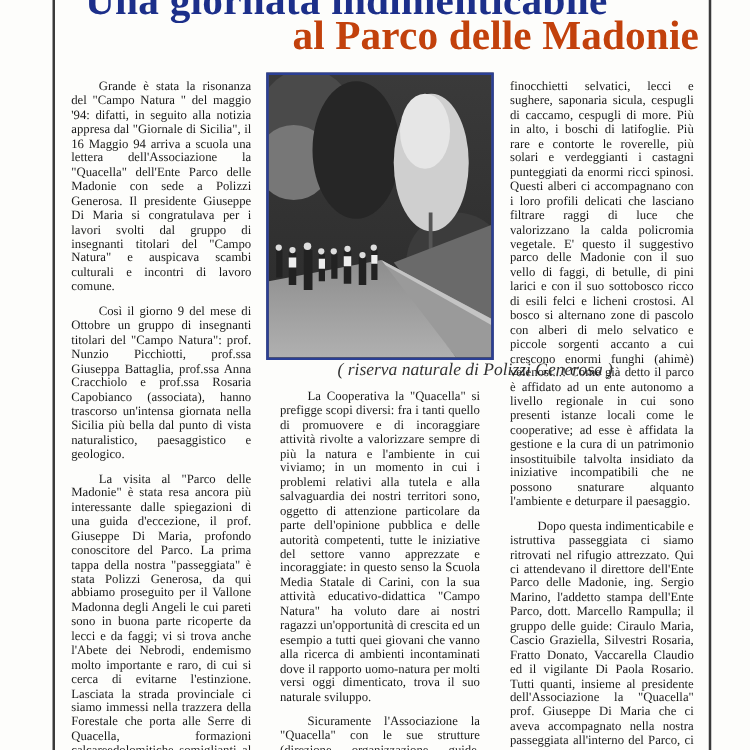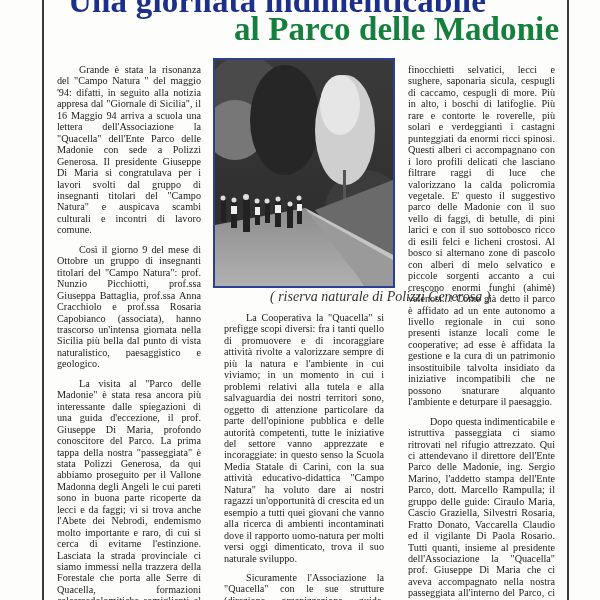--- a/index.html
+++ b/index.html
@@ -1,20 +1,20 @@
 <!DOCTYPE html>
 <html><head>
 <meta charset="utf-8">
 <style>
   html, body { margin:0; padding:0; }
   body { width:600px; height:600px; overflow:hidden; background:#fdfdfb; position:relative; font-family:"Liberation Serif","DejaVu Serif",serif; color:#1a1a1a; }
   .border-left { position:absolute; left:42px; top:0; width:2px; height:600px; background:#3a3a3a; }
   .border-right { position:absolute; left:567px; top:0; width:2px; height:600px; background:#3a3a3a; }
   .title1 { position:absolute; left:0; top:-17px; width:600px; text-align:left; padding-left:68px; box-sizing:border-box; font-weight:bold; font-size:33px; color:#1c2f8a; white-space:nowrap; letter-spacing:0.2px; }
-  .title2 { position:absolute; left:234px; top:11px; font-weight:bold; font-size:33px; color:#15803d; white-space:nowrap; letter-spacing:0.1px; }
+  .title2 { position:absolute; left:234px; top:11px; font-weight:bold; font-size:33px; color:#c2410c; white-space:nowrap; letter-spacing:0.1px; }
   .col { position:absolute; font-size:10.2px; line-height:11.45px; text-align:justify; }
   .col p { margin:8px; text-indent:22px; }
   .col1 { left:49px; top:56px; width:160px; }
   .col2 { left:216px; top:304px; width:176px; }
   .col3 { left:400px; top:56px; width:163px; }
   .col3 p.noindent, .col1 p.noindent { text-indent:0; }
   .photo { position:absolute; left:213px; top:58px; width:182px; height:230px; border:2px solid #2b3f95; box-sizing:border-box; overflow:hidden; background:#555; }
   .caption { position:absolute; left:270px; top:289px; font-size:14px; font-style:italic; color:#333; white-space:nowrap; }
 </style>
 </head>

